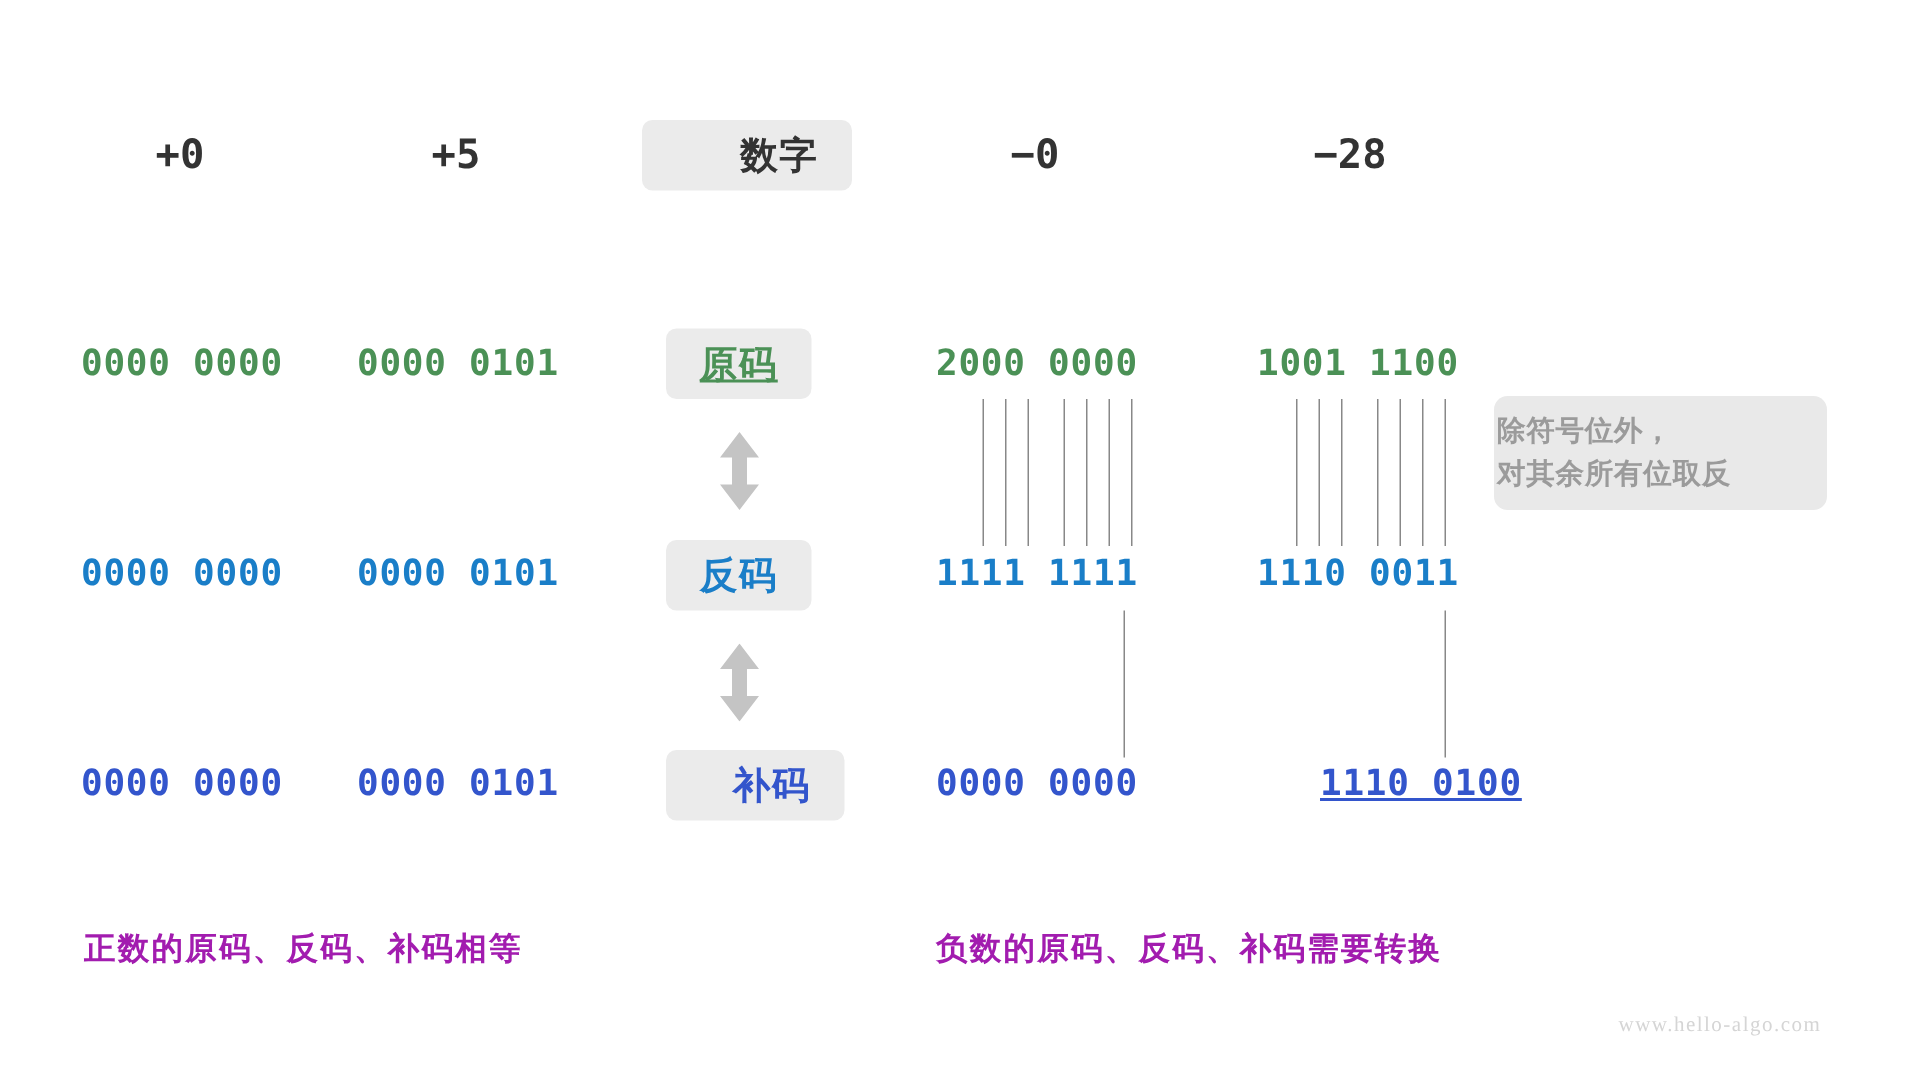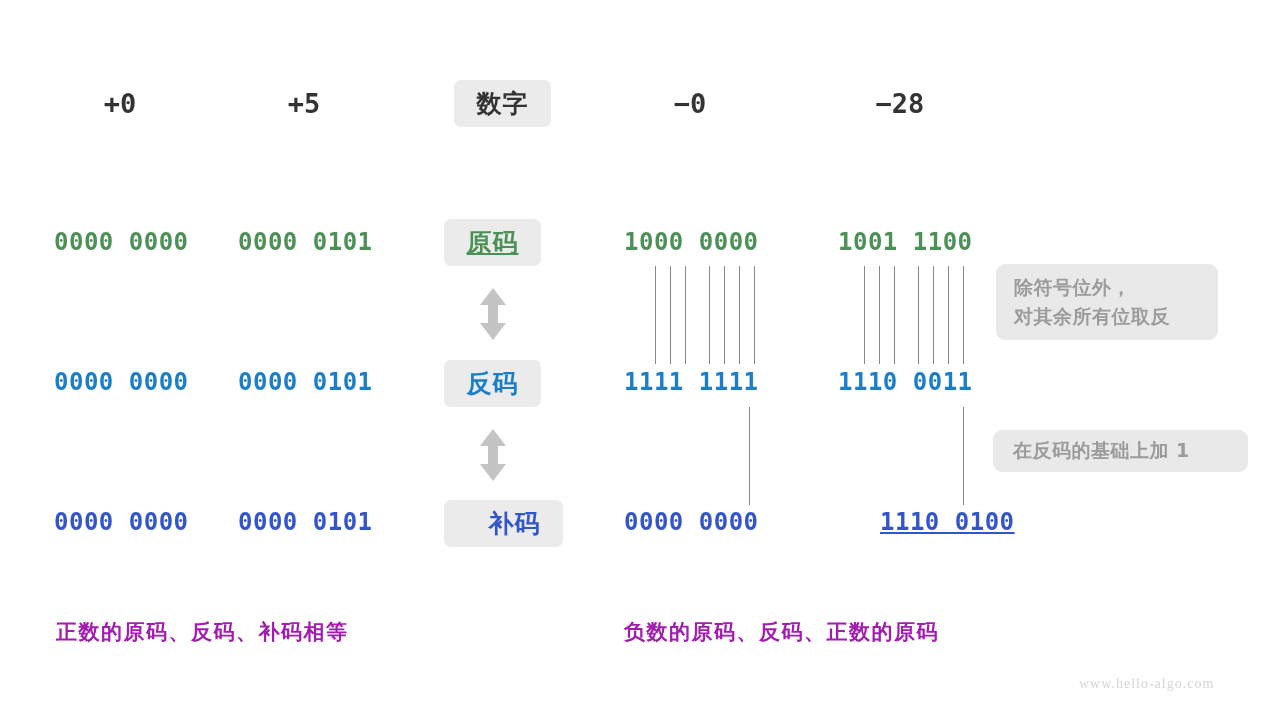--- a/index.html
+++ b/index.html
@@ -72,21 +72,21 @@
     border-radius: 9px;
     color: #9b9b9b;
     font-family: "DejaVu Sans", "Liberation Sans", sans-serif;
     font-weight: bold;
     font-size: 19px;
     letter-spacing: 0.5px;
     display: flex;
     flex-direction: column;
     justify-content: center;
     box-sizing: border-box;
-    padding: 10px 18px;
+    padding: 10px 2px;
     line-height: 1.55;
   }
 
   
   .caption {
     position: absolute;
     color: #a21caf;
     font-family: "DejaVu Sans", "Liberation Sans", sans-serif;
     font-weight: bold;
     font-size: 21px;
@@ -119,25 +119,25 @@
 </head>
 <body>
 
 <div id="canvas">
 
   <div class="cell num" style="left:60px;  top:82px; width:120px; height:42px;">+0</div>
   <div class="cell num" style="left:244px; top:82px; width:120px; height:42px;">+5</div>
   <div class="cell num" style="left:630px; top:82px; width:120px; height:42px;">−0</div>
   <div class="cell num" style="left:840px; top:82px; width:120px; height:42px;">−28</div>
 
-  <div class="pill dark" style="left:454px; top:80px; width:97px; height:47px;">数字</div>
+  <div class="pill dark" style="left:428px; top:80px; width:97px; height:47px;padding-left:43px;">数字</div>
 
   <div class="cell bits green" style="left:54px;  top:222px; width:190px; height:40px; justify-content:flex-start;">0000 0000</div>
   <div class="cell bits green" style="left:238px; top:222px; width:190px; height:40px; justify-content:flex-start;">0000 0101</div>
-  <div class="cell bits green" style="left:624px; top:222px; width:190px; height:40px; justify-content:flex-start;">1000 0000</div>
+  <div class="cell bits green" style="left:624px; top:222px; width:190px; height:40px; justify-content:flex-start;">2000 0000</div>
   <div class="cell bits green" style="left:838px; top:222px; width:190px; height:40px; justify-content:flex-start;">1001 1100</div>
 
   <div class="pill green" style="left:444px; top:219px; width:97px; height:47px;">原码</div>
 
   <div class="cell bits blue" style="left:54px;  top:362px; width:190px; height:40px; justify-content:flex-start;">0000 0000</div>
   <div class="cell bits blue" style="left:238px; top:362px; width:190px; height:40px; justify-content:flex-start;">0000 0101</div>
   <div class="cell bits blue" style="left:624px; top:362px; width:190px; height:40px; justify-content:flex-start;">1111 1111</div>
   <div class="cell bits blue" style="left:838px; top:362px; width:190px; height:40px; justify-content:flex-start;">1110 0011</div>
 
   <div class="pill blue" style="left:444px; top:360px; width:97px; height:47px;">反码</div>
@@ -178,22 +178,19 @@
   <div class="tick" style="left:963px;  top:266px; height:98px;"></div>
 
   <div class="tick" style="left:749px;  top:407px; height:98px;"></div>
   <div class="tick" style="left:963px;  top:407px; height:98px;"></div>
 
   <div class="callout" style="left:996px; top:264px; width:222px; height:76px;">
     <span>除符号位外，</span>
     <span>对其余所有位取反</span>
   </div>
 
-  <div class="callout" style="left:993px; top:430px; width:255px; height:42px; padding:0 20px;">
-    <span>在反码的基础上加 1</span>
-  </div>
 
   <div class="caption" style="left:56px;  top:618px;">正数的原码、反码、补码相等</div>
-  <div class="caption" style="left:624px; top:618px;">负数的原码、反码、正数的原码</div>
+  <div class="caption" style="left:624px; top:618px;">负数的原码、反码、补码需要转换</div>
 
   <div class="watermark" style="left:1079px; top:676px;">www.hello-algo.com</div>
 
 </div>
 
 </body></html>

